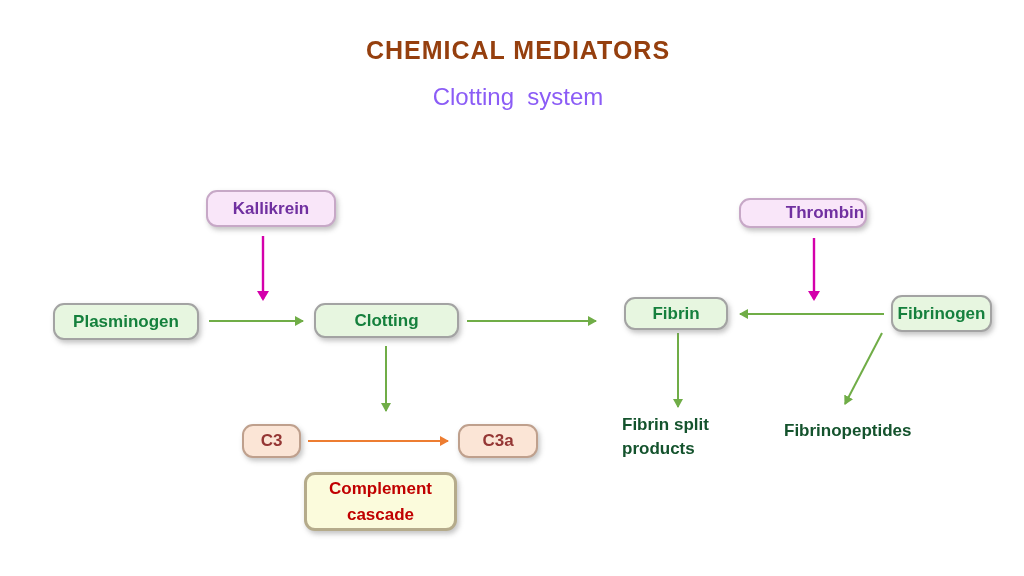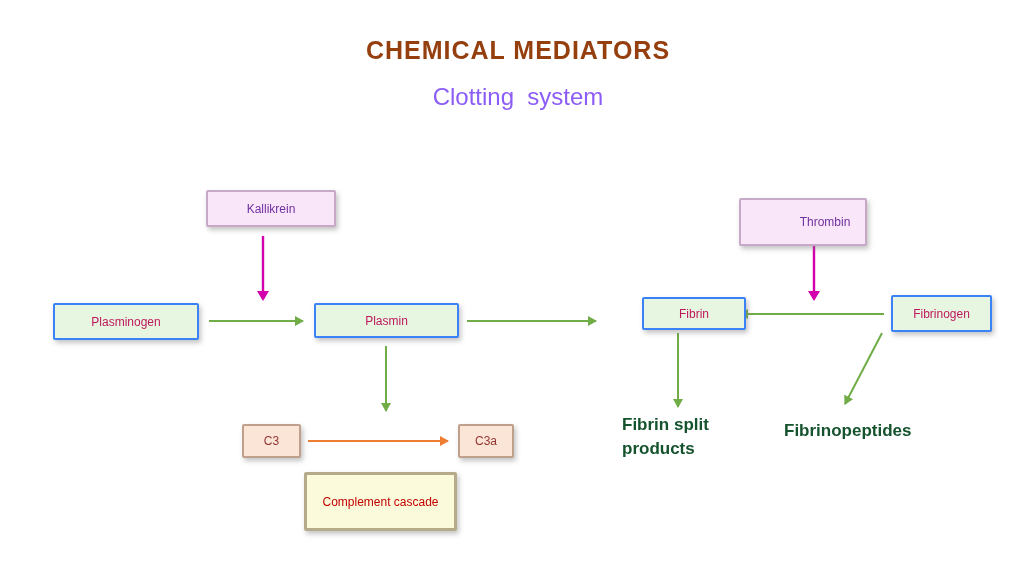--- a/index.html
+++ b/index.html
@@ -18,38 +18,38 @@
   }
   .subtitle {
     position: absolute; left: 0; top: 83px; width: 100%;
     text-align: center; font-size: 24px; font-weight: normal;
     color: #8b5cf6; white-space: pre;
   }
 
   .box {
     position: absolute; box-sizing: border-box;
     display: flex; align-items: center; justify-content: center;
-    font-weight: normal; font-size: 12px; text-align: center;
-    border-radius: 2px;
+    font-weight: bold; font-size: 17px; text-align: center;
+    border-radius: 11px;
     box-shadow: 2px 3px 5px rgba(125,125,125,0.45);
   }
-  .green { background: #e7f6e0; border: 2px solid #3b82f6; color: #be185d; }
+  .green { background: #e7f6e0; border: 2px solid #a3a3a3; color: #15803d; }
   .pink  { background: #f9e6f9; border: 2px solid #c7a8c7; color: #7030a0; }
   .peach { background: #fbe5d6; border: 2px solid #bfa08d; color: #943634; }
   .yellow{ background: #fbfbdc; border: 3px solid #b5ab8b; color: #c00000;
            line-height: 26px; padding: 16px 8px; }
 
   .pos-kallikrein  { left: 200px; top: 190px; width: 130px; height: 37px; }
-  .pos-thrombin    { left: 733px; top: 198px; width: 128px; height: 48px; padding-left: 44px; }
+  .pos-thrombin    { left: 733px; top: 198px; width: 128px; height: 30px; padding-left: 44px; }
   .pos-plasminogen { left:  47px; top: 303px; width: 146px; height: 37px; }
   .pos-plasmin     { left: 308px; top: 303px; width: 145px; height: 35px; }
-  .pos-fibrin      { left: 636px; top: 297px; width: 104px; height: 33px; }
+  .pos-fibrin      { left: 618px; top: 297px; width: 104px; height: 33px; }
   .pos-fibrinogen  { left: 885px; top: 295px; width: 101px; height: 37px; }
   .pos-c3          { left: 236px; top: 424px; width:  59px; height: 34px; }
-  .pos-c3a         { left: 452px; top: 424px; width:  56px; height: 34px; }
+  .pos-c3a         { left: 452px; top: 424px; width:  80px; height: 34px; }
   .pos-complement  { left: 298px; top: 472px; width: 153px; height: 59px; }
 
   .flabel {
     position: absolute; font-weight: bold; font-size: 17px;
     color: #14532d; text-align: left; line-height: 24px;
   }
   .pos-fibrin-split    { left: 616px; top: 413px; width: 122px; }
   .pos-fibrinopeptides { left: 778px; top: 419px; width: 168px; }
 
   .arrows { position: absolute; left: 0; top: 0; pointer-events: none; }
@@ -85,21 +85,21 @@
     <line x1="380" y1="346" x2="380" y2="411" stroke="#70ad47" stroke-width="2" marker-end="url(#mg)"></line>
     <line x1="876" y1="333" x2="839" y2="404" stroke="#70ad47" stroke-width="2" marker-end="url(#mg)"></line>
 
     <line x1="302" y1="441" x2="442" y2="441" stroke="#ed7d31" stroke-width="2" marker-end="url(#mo)"></line>
   </svg>
 
   <div class="box pink pos-kallikrein">Kallikrein</div>
   <div class="box pink pos-thrombin">Thrombin</div>
 
   <div class="box green pos-plasminogen">Plasminogen</div>
-  <div class="box green pos-plasmin">Plasmin</div>
+  <div class="box green pos-plasmin">Clotting</div>
   <div class="box green pos-fibrin">Fibrin</div>
   <div class="box green pos-fibrinogen">Fibrinogen</div>
 
   <div class="box peach pos-c3">C3</div>
   <div class="box peach pos-c3a">C3a</div>
 
   <div class="box yellow pos-complement">Complement cascade</div>
 
   <div class="flabel pos-fibrin-split">Fibrin split products</div>
   <div class="flabel pos-fibrinopeptides">Fibrinopeptides</div>

